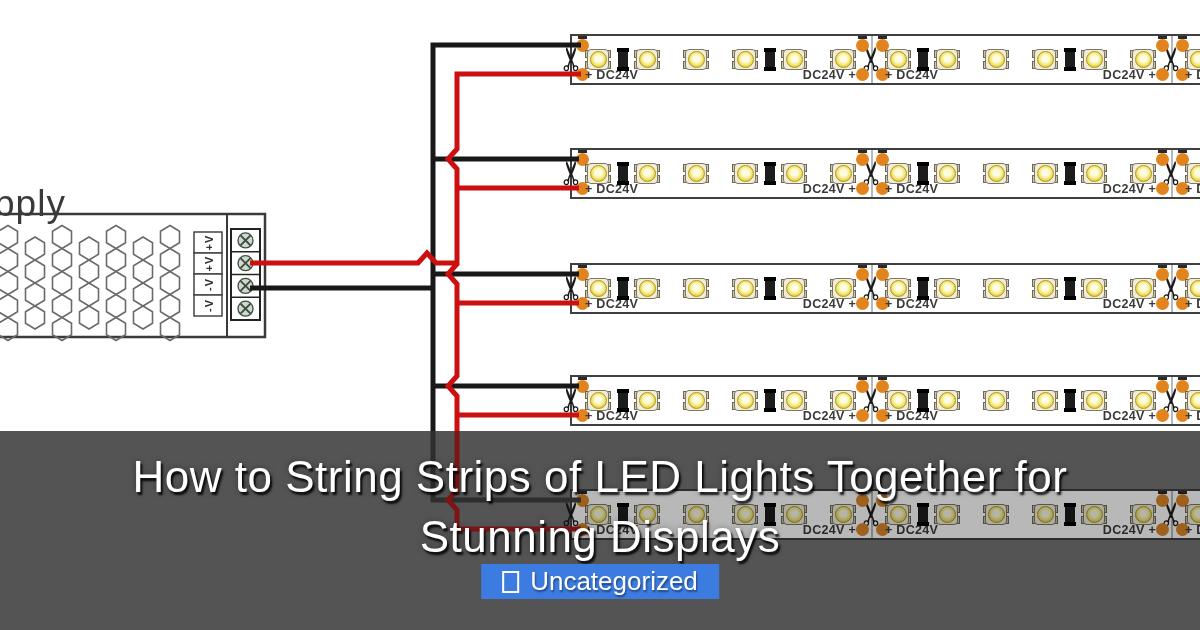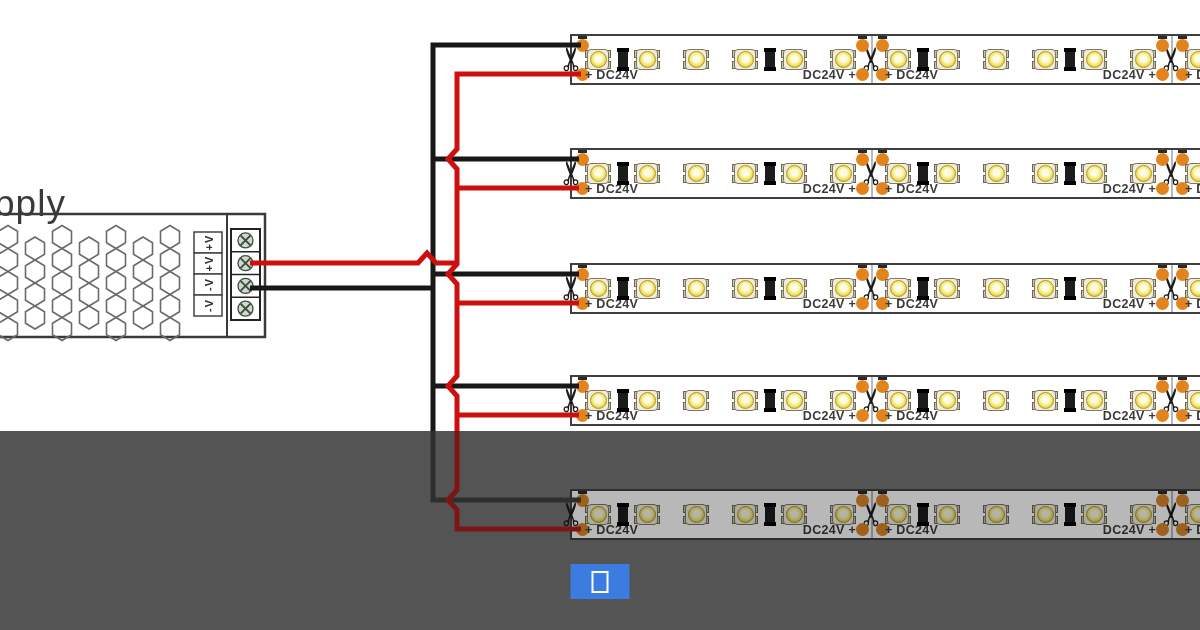--- a/index.html
+++ b/index.html
@@ -651,23 +651,28 @@
       </div>
     </div>
 
   <div class="band"></div>
 
   <svg id="band-svg" width="1200" height="630" viewBox="0 0 1200 630">
       <path d="M433 431 V500 H581" stroke="#2e2e2e" stroke-width="5" fill="none"></path>
       <path d="M457 431 V490 L448 500 L457 510 V529 H581" stroke="#7c1616" stroke-width="5" fill="none"></path>
     </svg>
 
+  <div class="title">
+    <div>How to String Strips of LED Lights Together for</div>
+    <div>Stunning Displays</div>
+  </div>
 
   <a class="badge">
     <span class="ibox"></span>
+    <span>Uncategorized</span>
   </a>
 
 <div class="tlabel" style="left: 194px; top: 232px;">+V</div>
     <div class="tlabel" style="left: 194px; top: 253px;">+V</div>
     <div class="tlabel" style="left: 194px; top: 274px;">-V</div>
     <div class="tlabel" style="left: 194px; top: 295px;">-V</div>
     <div class="strip dim" style="top: 489px;">
       <div class="sciss" style="left: -17px; top: 6px;">✂</div>
       <div class="pad" style="left: 3.5px; top: 2.5px;"></div>
       <div class="pad" style="left: 3.5px; top: 31.5px;"></div>

